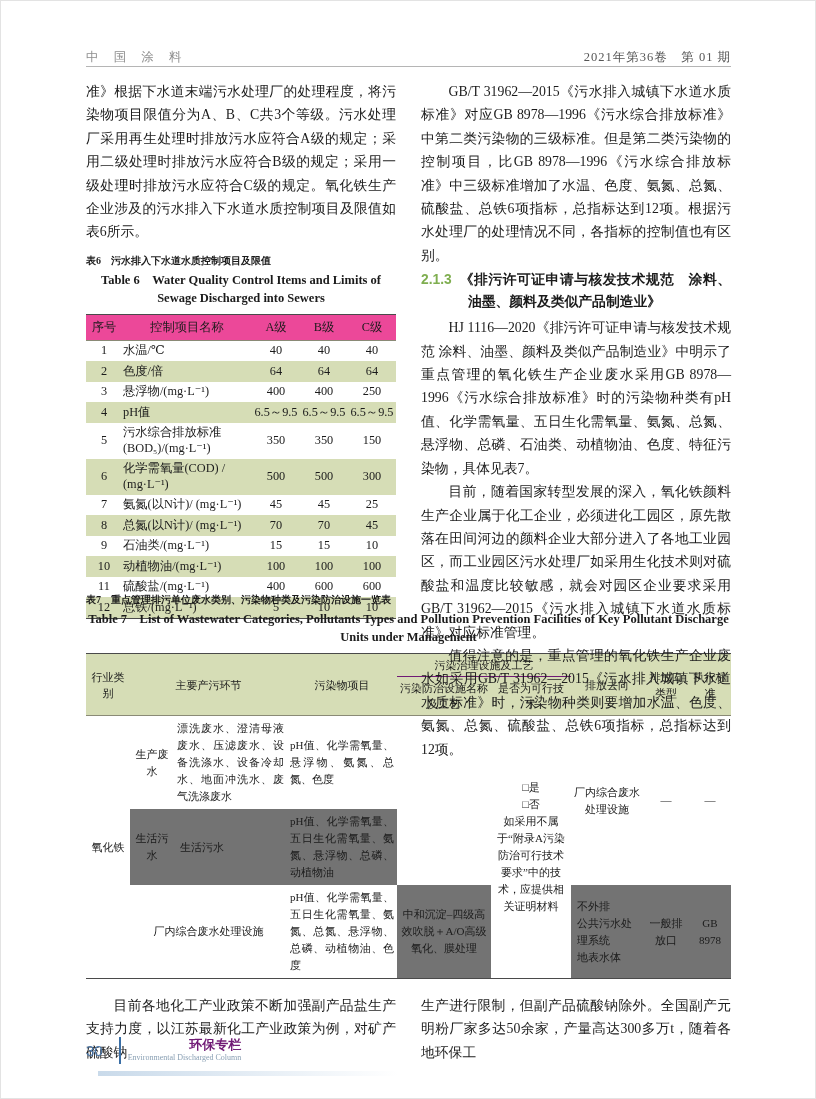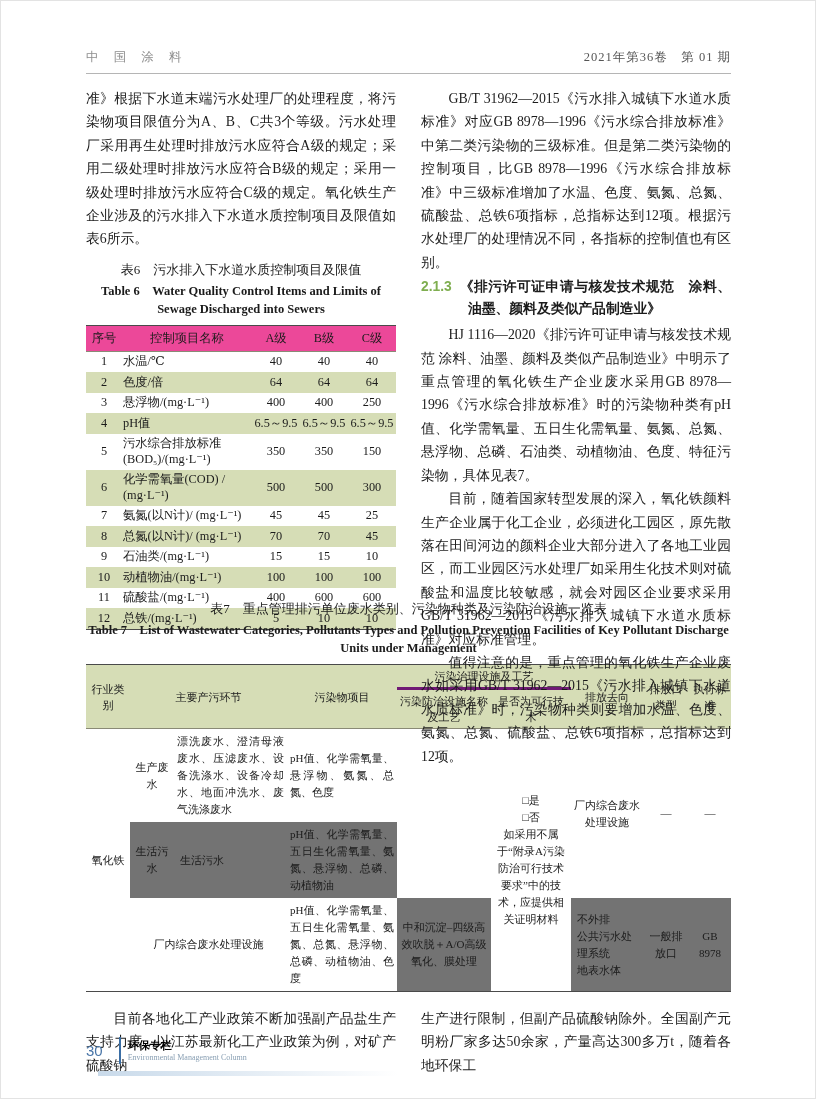--- a/index.html
+++ b/index.html
@@ -6,35 +6,35 @@
   .page{
     position:relative; width:814px; height:1097px; background:#fff;
     border:1px solid #e3e3e3; overflow:hidden;
     font-family:"Liberation Serif","DejaVu Serif",serif;
     color:#1b1b1b;
   }
   .content{position:absolute; left:85px; width:645px; top:48px;}
 
   
   .runhead{display:flex; justify-content:space-between; align-items:flex-end;
-    border-bottom:1px solid #b5b5b5; padding-bottom:7px;}
+    border-bottom:1px solid #b5b5b5; }
   .journal{font-size:12.5px; color:#8e8e8e; letter-spacing:6px;}
   .issue{font-size:12.5px; color:#555; letter-spacing:1px;}
 
   
   .columns{display:flex; gap:25px; height:503px; margin-top:13px;}
   .col{width:310px;}
   .para{font-size:13.8px; line-height:23.4px; text-align:justify;}
   .indent{text-indent:2em;}
   .h213{font-weight:bold; font-size:13.8px; line-height:22px; margin:2px 0 3px 0;
         padding-left:3.4em; text-indent:-3.4em; text-align:justify;}
   .hnum{color:#7fae50; margin-right:.55em; font-family:"Liberation Sans",sans-serif;}
 
   
-  .cap-zh{font-size:13px; font-weight:normal; text-align:center; margin-top:10px;}
+  .cap-zh{font-size:10px; font-weight:bold; margin-top:10px;}
   .cap-en{font-size:12.5px; font-weight:bold; text-align:center; line-height:18px;
           font-family:"Liberation Serif",serif; margin-top:3px;}
 
   
   table{border-collapse:collapse;}
   .t6{width:310px; margin-top:7px; font-size:12.3px;
       border-top:1.5px solid #4a4a4a; border-bottom:1.5px solid #4a4a4a;}
   .t6 th{font-weight:normal; background:#ec4899; padding:4px 1px;
          border-bottom:1px solid #8a8a76;}
   .t6 td{padding:2.5px 1px; line-height:15.5px; vertical-align:middle;}
@@ -42,37 +42,37 @@
   .t6 td:nth-child(2){text-align:left; width:128px;}
   .t6 td:nth-child(n+3), .t6 th:nth-child(n+3){text-align:center;}
   .t6 tr.even td{background:#d6ddb6;}
 
   
   .t7{width:645px; margin-top:7px; font-size:11px;
       border-top:1.5px solid #4a4a4a; border-bottom:1.5px solid #4a4a4a;}
   .t7 th{font-weight:normal; background:#d6ddb6; padding:3px 2px; line-height:16px;
          vertical-align:middle;}
   .t7 thead{border-bottom:1px solid #8a8a76;}
-  .t7 th.group{border-bottom:3px solid #701a75;}
+  .t7 th.group{border-bottom:1px solid #701a75;}
   .t7 td{padding:4px 3px; line-height:17px; vertical-align:middle; text-align:center;}
   .t7 td.jst{text-align:justify;}
   .t7 td.lft{text-align:left; padding-left:6px;}
   .t7 .green{background:#737373;}
   .pre{white-space:pre-line;}
 
   
   .bottom-cols{display:flex; gap:25px; margin-top:15px;}
 
   
   .footer{position:absolute; left:85px; top:1036px; display:flex; align-items:center;}
   .pageno{font-size:15px; color:#4a76a8; margin-right:16px;
           font-family:"Liberation Sans",sans-serif;}
   .fbar{width:2px; height:27px; background:#3a6ea5; margin-right:7px;}
-  .fcol .zh{font-size:11px; font-weight:bold; color:#000000; line-height:14px;
-            font-family:"Liberation Sans",sans-serif;}
+  .fcol .zh{font-size:13px; font-weight:bold; color:#701a75; line-height:14px;
+            font-family:"Liberation Sans",sans-serif;text-align:right;}
   .fcol .en{font-size:8px; color:#8aa0b4; line-height:11px;
             font-family:"Liberation Serif",serif;}
   .fgrad{position:absolute; left:97px; top:1070px; width:300px; height:5px;
          background:linear-gradient(to right,#c9daea,rgba(255,255,255,0));}
 </style>
 </head>
 <body>
 
 <div class="page">
   <div class="content">
@@ -270,17 +270,17 @@
           <p class="para" style="margin:0">生产进行限制，但副产品硫酸钠除外。全国副产元明粉厂家多达50余家，产量高达300多万t，随着各地环保工</p>
         </div>
     </div>
   </div>
 
   <div class="footer">
     <span class="pageno">30</span>
     <span class="fbar"></span>
     <span class="fcol">
       <div class="zh">环保专栏</div>
-      <div class="en">Environmental Management Column</div>
+      <div class="en">Environmental Discharged Column</div>
     </span>
   </div>
   <div class="fgrad"></div>
 </div>
 
 </body></html>

